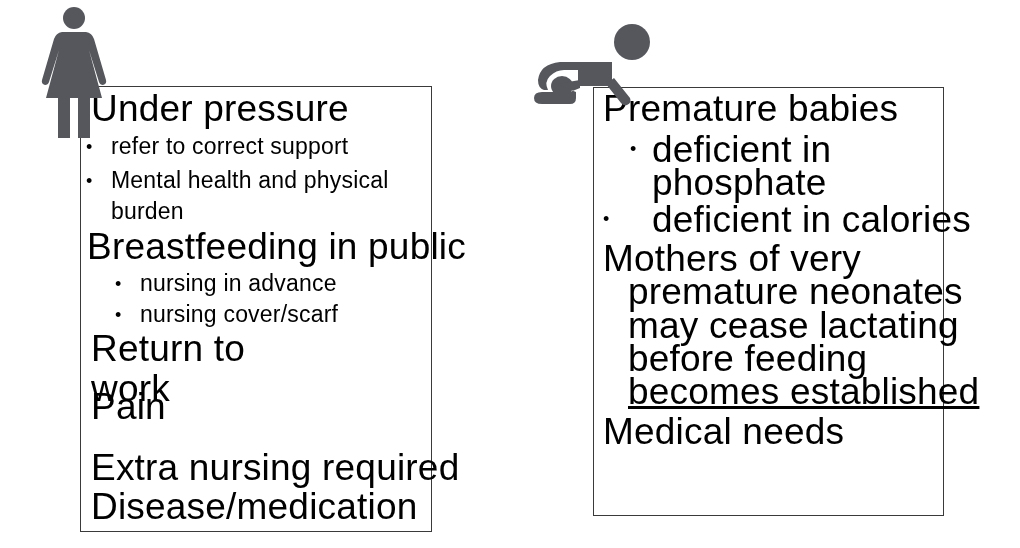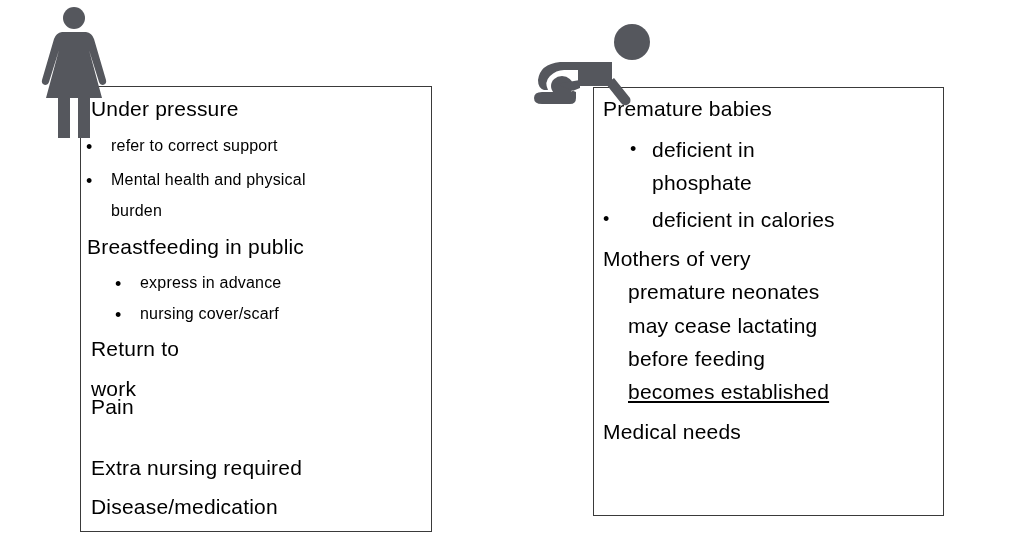--- a/index.html
+++ b/index.html
@@ -1,39 +1,39 @@
 <!DOCTYPE html>
 <html><head>
   <meta charset="utf-8">
   <style>
     html, body { margin:0; padding:0; }
     body { width:1020px; height:548px; background:#ffffff; position:relative; overflow:hidden;
            font-family: "Liberation Sans", sans-serif; color:#000; }
     .box { position:absolute; border:1px solid #3a3a3a; background:#fff; box-sizing:border-box; }
     #left-box { left:80px; top:86px; width:352px; height:446px; }
     #right-box { left:593px; top:87px; width:351px; height:429px; }
-    .line { position:absolute; white-space:nowrap; font-size:21px; line-height:32px; letter-spacing:0.2px; }
-    .sub { font-size:16px; line-height:28px; }
+    .line { position:absolute; white-space:nowrap; font-size:37px; line-height:32px; letter-spacing:0.2px; }
+    .sub { font-size:23px; line-height:28px; }
     .bullet { position:absolute; font-size:18px; }
     .icon { position:absolute; }
   </style>
 </head>
 <body>
 
 <div id="left-box" class="box"></div>
 
 <div class="line" style="left:91px;top:93px;">Under pressure</div>
 <span class="bullet" style="left:86px;top:137px;">•</span>
 <div class="line sub" style="left:111px;top:132px;">refer to correct support</div>
 <span class="bullet" style="left:86px;top:171px;">•</span>
 <div class="line sub" style="left:111px;top:166px;">Mental health and physical</div>
 <div class="line sub" style="left:111px;top:197px;">burden</div>
 <div class="line" style="left:87px;top:231px;">Breastfeeding in public</div>
 <span class="bullet" style="left:115px;top:274px;">•</span>
-<div class="line sub" style="left:140px;top:269px;">express in advance</div>
+<div class="line sub" style="left:140px;top:269px;">nursing in advance</div>
 <span class="bullet" style="left:115px;top:305px;">•</span>
 <div class="line sub" style="left:140px;top:300px;">nursing cover/scarf</div>
 <div class="line" style="left:91px;top:333px;">Return to</div>
 <div class="line" style="left:91px;top:373px;">work</div>
 <div class="line" style="left:91px;top:391px;">Pain</div>
 <div class="line" style="left:91px;top:452px;">Extra nursing required</div>
 <div class="line" style="left:91px;top:491px;text-align:right;">Disease/medication</div>
 
 <svg class="icon" style="left:40px;top:4px;" width="68" height="134" viewBox="0 0 68 134">
   <circle cx="34" cy="14" r="11" fill="#55575d"></circle>

